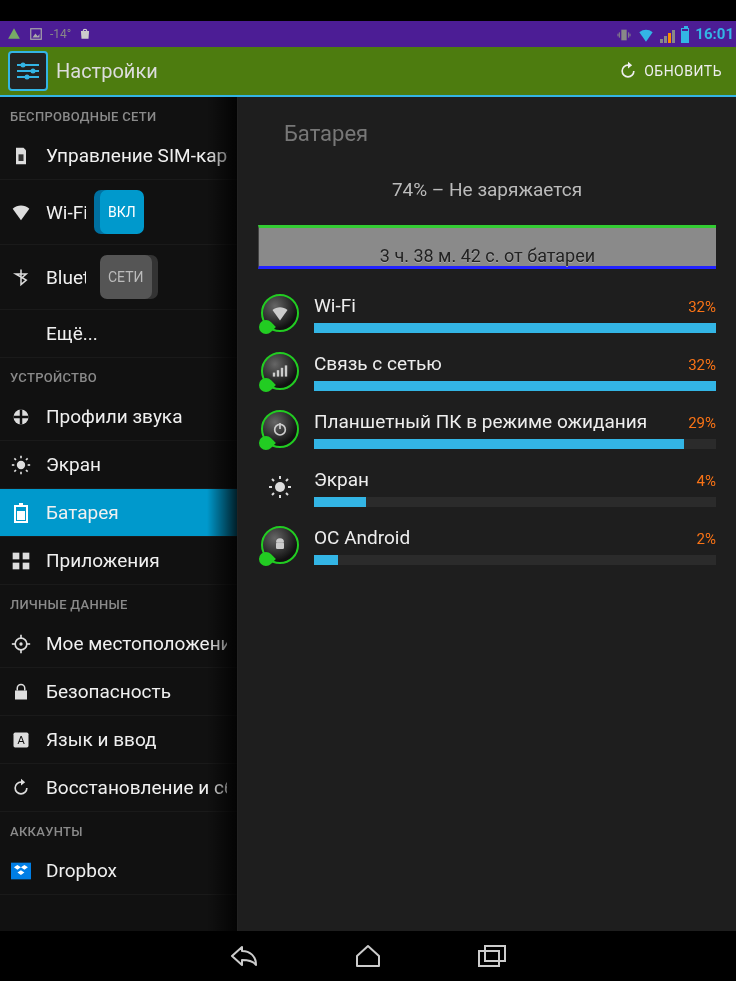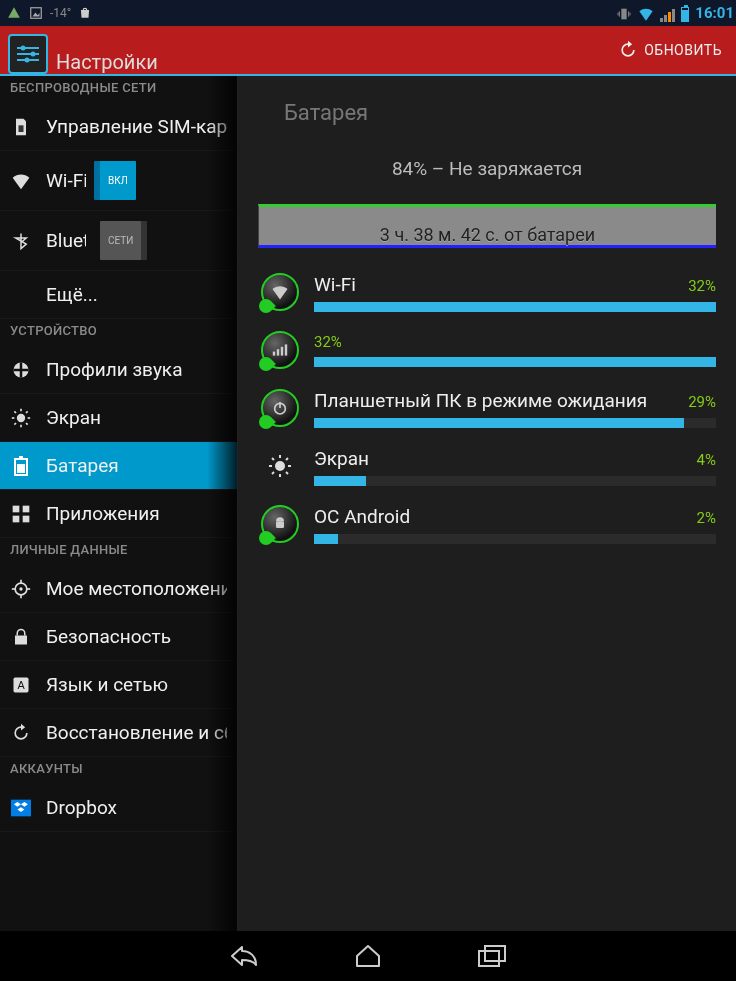--- a/index.html
+++ b/index.html
@@ -7,46 +7,47 @@
     width: 736px; height: 981px;
     background: #000;
     font-family: "Roboto", "Arial", sans-serif;
     color: #fff;
     overflow: hidden;
     position: relative;
   }
   
   .status-bar {
     height: 26px; width: 100%;
-    background: #0f172a;
+    background: #4c1d95;
     display: flex; align-items: center;
     font-size: 13px;
     color: #ccc;
+    margin-top: 21px;
   }
   .status-left { display:flex; align-items:center; gap:6px; padding-left:6px;}
   .status-right { margin-left:auto; display:flex; align-items:flex-end; gap:6px; padding-right:2px;font-weight:bold;}
   .mini-ic { width:16px; height:16px; display:inline-flex; align-items:center; justify-content:center;}
   .temp { color:#888; font-size:12px;}
   .clock { color:#33b5e5; font-size:15px;}
   .signal-bars { display:flex; align-items:flex-end; gap:1px; height:14px;}
   .signal-bars span{ width:3px; background:#888;}
   .signal-bars span:nth-child(1){height:4px;}
   .signal-bars span:nth-child(2){height:7px;}
   .signal-bars span:nth-child(3){height:10px; background:#ff8c00;}
   .signal-bars span:nth-child(4){height:13px; background:#888;}
   .batt { width:8px; height:15px; border:1px solid #33b5e5; position:relative;}
   .batt::before{content:""; position:absolute; top:-3px; left:2px; width:4px; height:2px; background:#33b5e5;}
   .batt::after{content:""; position:absolute; bottom:0; left:0; right:0; height:84%; background:#33b5e5;}
 
   
   .action-bar {
     height: 50px;
-    background: #b91c1c;
+    background: #4d7c0f;
     border-bottom: 2px solid #33b5e5;
-    display:flex; align-items:flex-end;
+    display:flex; align-items:center;
   }
   .settings-ic {
     width:40px; height:40px; margin:0 8px;
     border:2px solid #33b5e5; border-radius:4px;
     display:flex; align-items:center; justify-content:center;
     background:#222;
   }
   .action-title{ font-size:20px; color:#ddd;}
   .refresh-btn{
     margin-left:auto; display:flex; align-items:center; gap:6px;
@@ -63,33 +64,33 @@
     overflow:hidden; position:relative;
     border-right:1px solid #222;
   }
   .sidebar::after{ 
     content:""; position:absolute; top:0; right:0; width:30px; height:100%;
     background:linear-gradient(to left, rgba(0,0,0,.8), transparent);
     pointer-events:none;
   }
   .sb-header{
     color:#8a8a8a; font-size:13px; letter-spacing:.3px;
-    padding:4px 10px 8px 10px; font-weight:500;
+    padding:12px 10px 8px 10px; font-weight:500;
   }
   .sb-item{
     display:flex; align-items:center; gap:14px;
     padding:10px 10px 10px 10px; min-height:48px;
     border-bottom:1px solid #1a1a1a;
     color:#f0f0f0; font-size:19px; white-space:nowrap; overflow:hidden;
   }
   .sb-item .ic{ width:22px; height:22px; flex-shrink:0; display:flex; align-items:center; justify-content:center;}
   .sb-item.active{ background:#0099cc;}
   .sb-item .lbl{ overflow:hidden; text-overflow:clip;}
   .toggle{
-    font-size:10px; color:#fff; padding:14px 8px; border-radius:1px;
+    font-size:14px; color:#fff; padding:14px 8px; border-radius:7px;
     flex-shrink:0;
   }
   .toggle.on{ background:#0099cc; box-shadow: -6px 0 0 #0070a0;}
   .toggle.off{ background:#555; box-shadow: 6px 0 0 #333; color:#bbb;}
 
   
   .content{
     flex:1; background:#1e1e1e; padding:0;
     overflow:hidden;
   }
@@ -124,21 +125,21 @@
     border:2px solid #2c2; display:flex; align-items:center; justify-content:center;
     position:relative;
   }
   .ring::after{
     content:""; position:absolute; left:-4px; bottom:-4px; width:14px; height:14px;
     background:#2c2; border-radius:50% 0 50% 50%; transform:rotate(45deg);
   }
   .usage-body{ flex:1; min-width:0;}
   .usage-top{ display:flex; align-items:baseline; justify-content:space-between; gap:10px;}
   .usage-label{ color:#eee; font-size:19px; white-space:nowrap; overflow:hidden; text-overflow:ellipsis;}
-  .usage-pct{ color:#84cc16; font-size:15px; flex-shrink:0;}
+  .usage-pct{ color:#f97316; font-size:15px; flex-shrink:0;}
   .usage-bar{
     height:10px; background:#2b2b2b; margin-top:6px; position:relative;
   }
   .usage-bar-fill{
     height:100%; background:#33b5e5;
   }
 
   
   .navbar{
     position:absolute; bottom:0; left:0; width:100%; height:50px;
@@ -342,21 +343,21 @@
       <span class="lbl">Безопасность</span>
     </div>
 
     <div class="sb-item">
       <span class="ic">
           <svg width="20" height="20" viewBox="0 0 24 24">
             <rect x="3" y="3" width="18" height="18" rx="2" fill="#ddd"></rect>
             <text x="12" y="17" text-anchor="middle" font-size="13" fill="#111" font-family="Arial">A</text>
           </svg>
         </span>
-      <span class="lbl">Язык и сетью</span>
+      <span class="lbl">Язык и ввод</span>
     </div>
 
     <div class="sb-item">
       <span class="ic">
           <svg width="20" height="20" viewBox="0 0 24 24">
             <path d="M12 4a8 8 0 108 8h-2a6 6 0 11-6-6v3l5-4-5-4z" fill="#ddd"></path>
           </svg>
         </span>
       <span class="lbl">Восстановление и сброс</span>
     </div>
@@ -369,21 +370,21 @@
             <rect width="24" height="20" fill="#007ee5"></rect>
             <path d="M6 3l6 4-6 4-6-4zM18 3l6 4-6 4-6-4zM12 12l6 4-6 4-6-4z" fill="#fff" transform="scale(.7) translate(5 1)"></path>
           </svg>
         </span>
       <span class="lbl">Dropbox</span>
     </div>
   </div>
 
   <div class="content">
     <div class="content-title">Батарея</div>
-    <div class="batt-summary">84% – Не заряжается</div>
+    <div class="batt-summary">74% – Не заряжается</div>
     <div class="chart">
       <span>3 ч. 38 м. 42 с. от батареи</span>
     </div>
 
     <div class="usage-list">
 
       <div class="usage-row">
         <div class="usage-ic">
             <div class="ring">
               <svg width="18" height="16" viewBox="0 0 24 20">
@@ -408,20 +409,21 @@
               <svg width="16" height="14" viewBox="0 0 20 16">
                 <rect x="1" y="10" width="3" height="5" fill="#ccc"></rect>
                 <rect x="6" y="7" width="3" height="8" fill="#ccc"></rect>
                 <rect x="11" y="4" width="3" height="11" fill="#ccc"></rect>
                 <rect x="16" y="1" width="3" height="14" fill="#ccc"></rect>
               </svg>
             </div>
           </div>
         <div class="usage-body">
           <div class="usage-top">
+            <span class="usage-label">Связь с сетью</span>
             <span class="usage-pct">32%</span>
           </div>
           <div class="usage-bar">
               <div class="usage-bar-fill" style="width: 100%;"></div>
             </div>
         </div>
       </div>
 
       <div class="usage-row">
         <div class="usage-ic">

